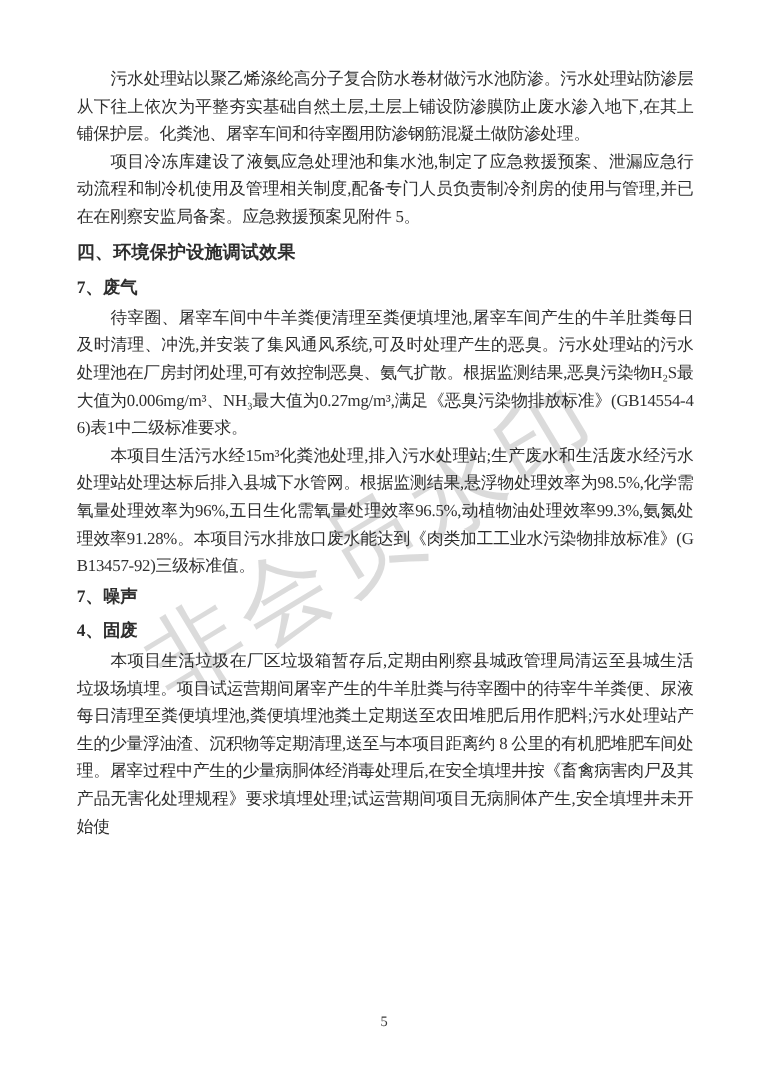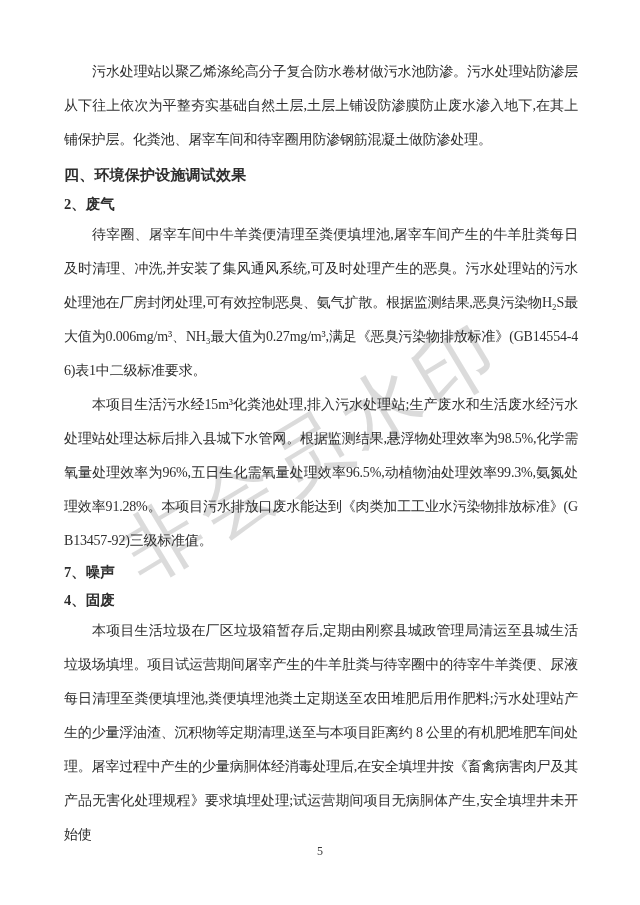--- a/index.html
+++ b/index.html
@@ -30,21 +30,21 @@
   }
   .doc {
     position: absolute;
     left: 64px; top: 55px;
     width: 514px;
     z-index: 1;
   }
   .para {
     margin: 0;
     font-size: 14px;
-    line-height: 34px;
+    line-height: 23px;
     text-align: justify;
     text-indent: 2em;
     letter-spacing: -0.2px;
     word-break: break-all;
   }
   .heading-major {
     margin: 5px 0 1px 0;
     font-size: 15px;
     line-height: 27px;
     font-weight: bold;
@@ -69,22 +69,23 @@
 </style>
 </head>
 <body>
 
 <div class="page">
   <div class="watermark">非会员水印</div>
 
   <div class="doc">
 
   <p class="para">污水处理站以聚乙烯涤纶高分子复合防水卷材做污水池防渗。污水处理站防渗层从下往上依次为平整夯实基础自然土层,土层上铺设防渗膜防止废水渗入地下,在其上铺保护层。化粪池、屠宰车间和待宰圈用防渗钢筋混凝土做防渗处理。</p>
+      <p class="para">项目冷冻库建设了液氨应急处理池和集水池,制定了应急救援预案、泄漏应急行动流程和制冷机使用及管理相关制度,配备专门人员负责制冷剂房的使用与管理,并已在在刚察安监局备案。应急救援预案见附件 5。</p>
       <div class="heading-major">四、环境保护设施调试效果</div>
-      <div class="heading-minor">2、废气</div>
+      <div class="heading-minor">7、废气</div>
       <p class="para">待宰圈、屠宰车间中牛羊粪便清理至粪便填埋池,屠宰车间产生的牛羊肚粪每日及时清理、冲洗,并安装了集风通风系统,可及时处理产生的恶臭。污水处理站的污水处理池在厂房封闭处理,可有效控制恶臭、氨气扩散。根据监测结果,恶臭污染物H₂S最大值为0.006mg/m³、NH₃最大值为0.27mg/m³,满足《恶臭污染物排放标准》(GB14554-46)表1中二级标准要求。</p>
       <p class="para">本项目生活污水经15m³化粪池处理,排入污水处理站;生产废水和生活废水经污水处理站处理达标后排入县城下水管网。根据监测结果,悬浮物处理效率为98.5%,化学需氧量处理效率为96%,五日生化需氧量处理效率96.5%,动植物油处理效率99.3%,氨氮处理效率91.28%。本项目污水排放口废水能达到《肉类加工工业水污染物排放标准》(GB13457-92)三级标准值。</p>
       <div class="heading-minor">7、噪声</div>
       <div class="heading-minor">4、固废</div>
       <p class="para">本项目生活垃圾在厂区垃圾箱暂存后,定期由刚察县城政管理局清运至县城生活垃圾场填埋。项目试运营期间屠宰产生的牛羊肚粪与待宰圈中的待宰牛羊粪便、尿液每日清理至粪便填埋池,粪便填埋池粪土定期送至农田堆肥后用作肥料;污水处理站产生的少量浮油渣、沉积物等定期清理,送至与本项目距离约 8 公里的有机肥堆肥车间处理。屠宰过程中产生的少量病胴体经消毒处理后,在安全填埋井按《畜禽病害肉尸及其产品无害化处理规程》要求填埋处理;试运营期间项目无病胴体产生,安全填埋井未开始使</p>
     </div>
 
   <div class="page-number">5</div>
 </div>
 

